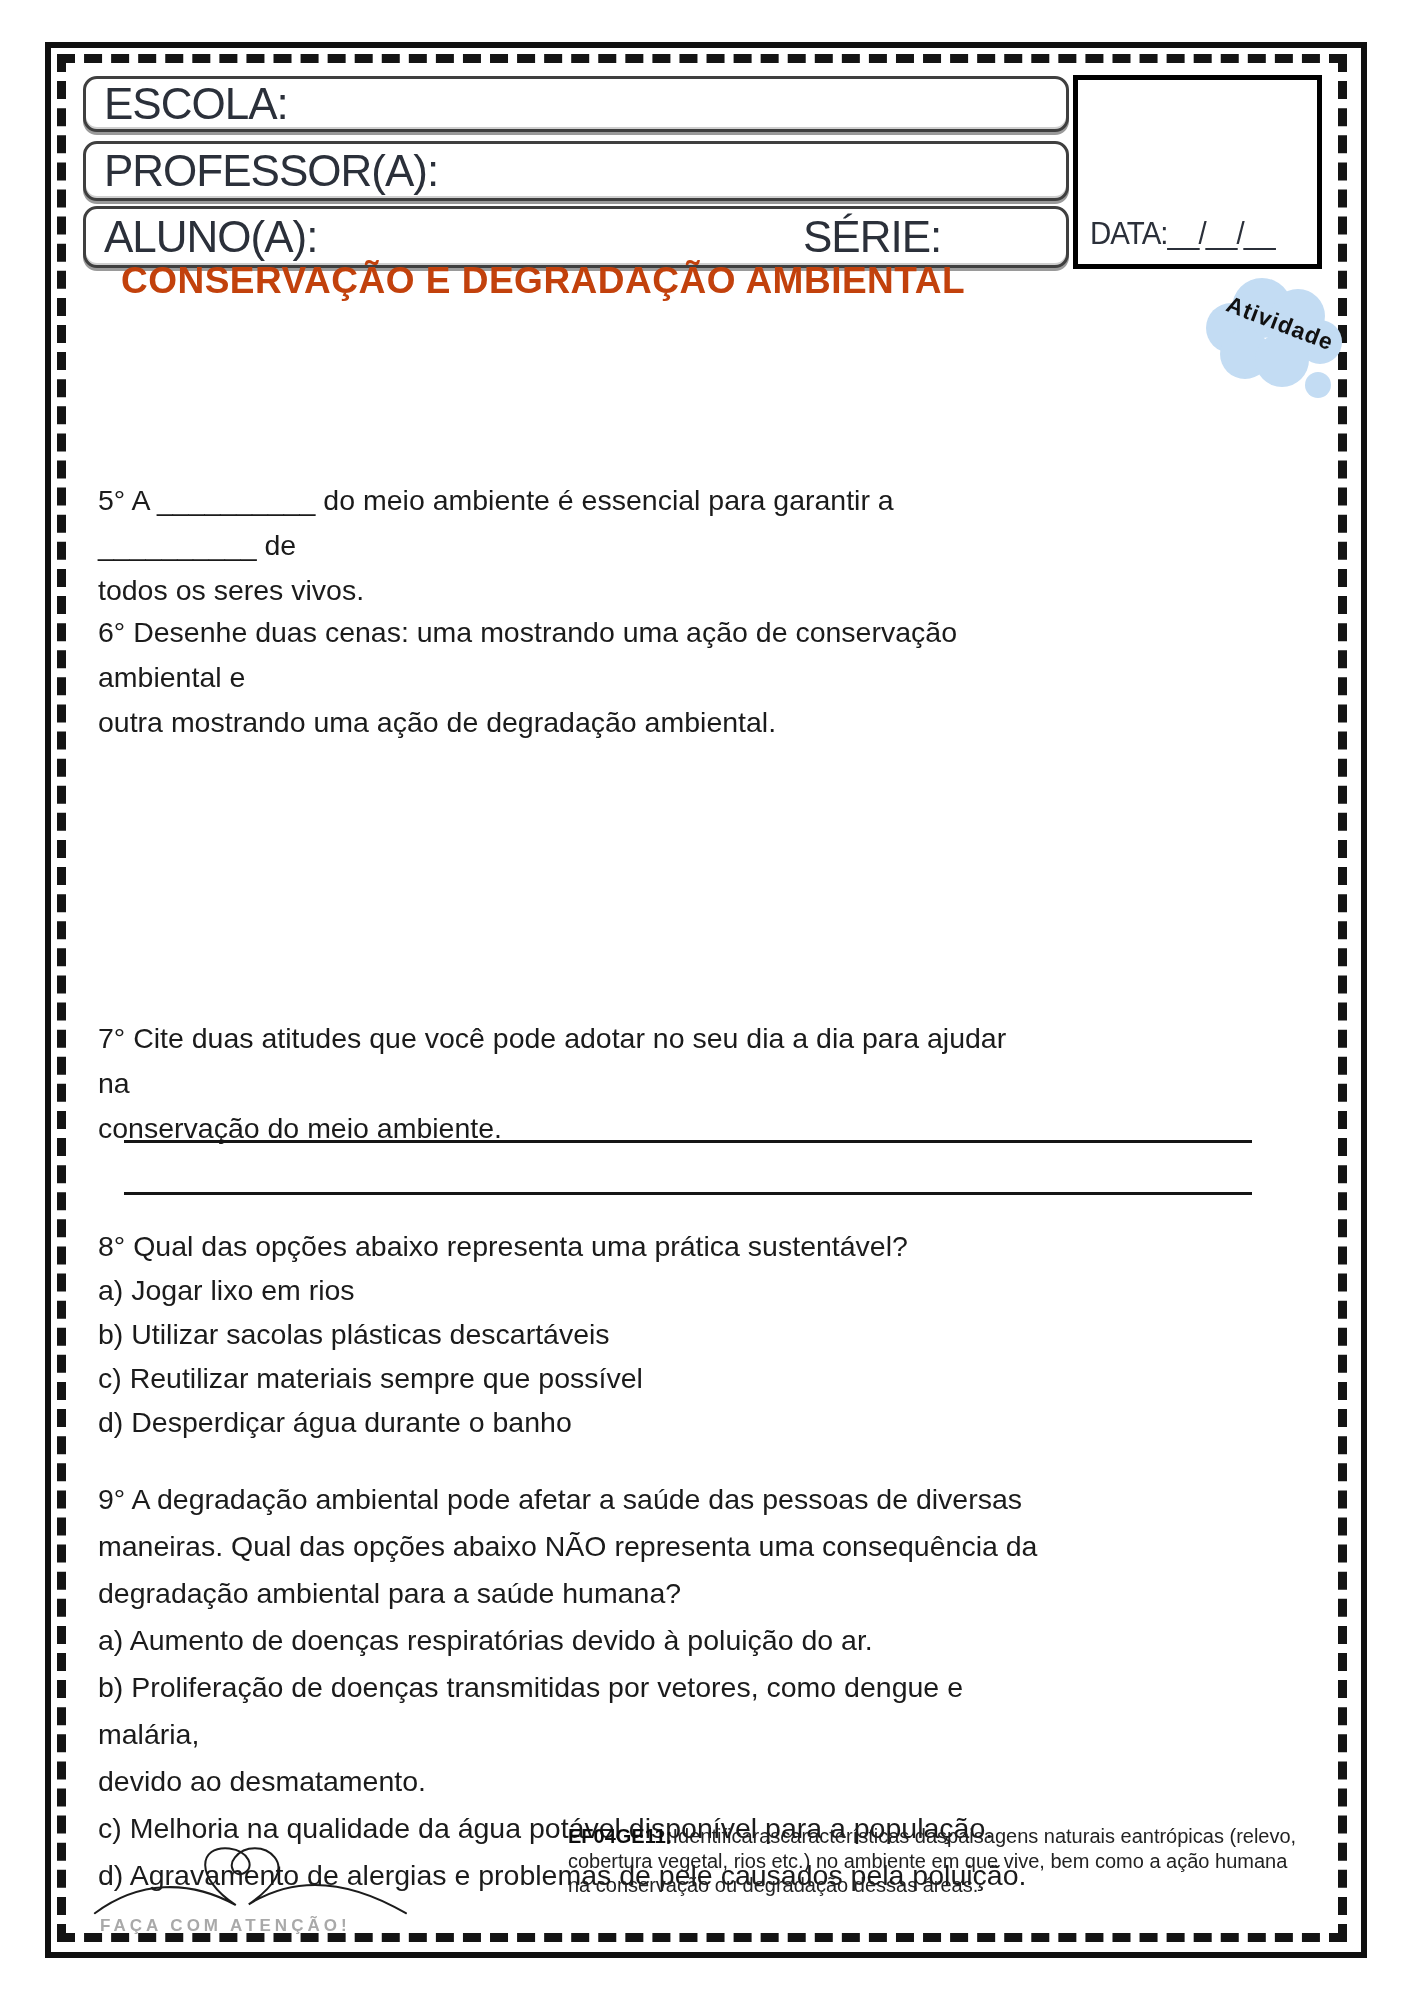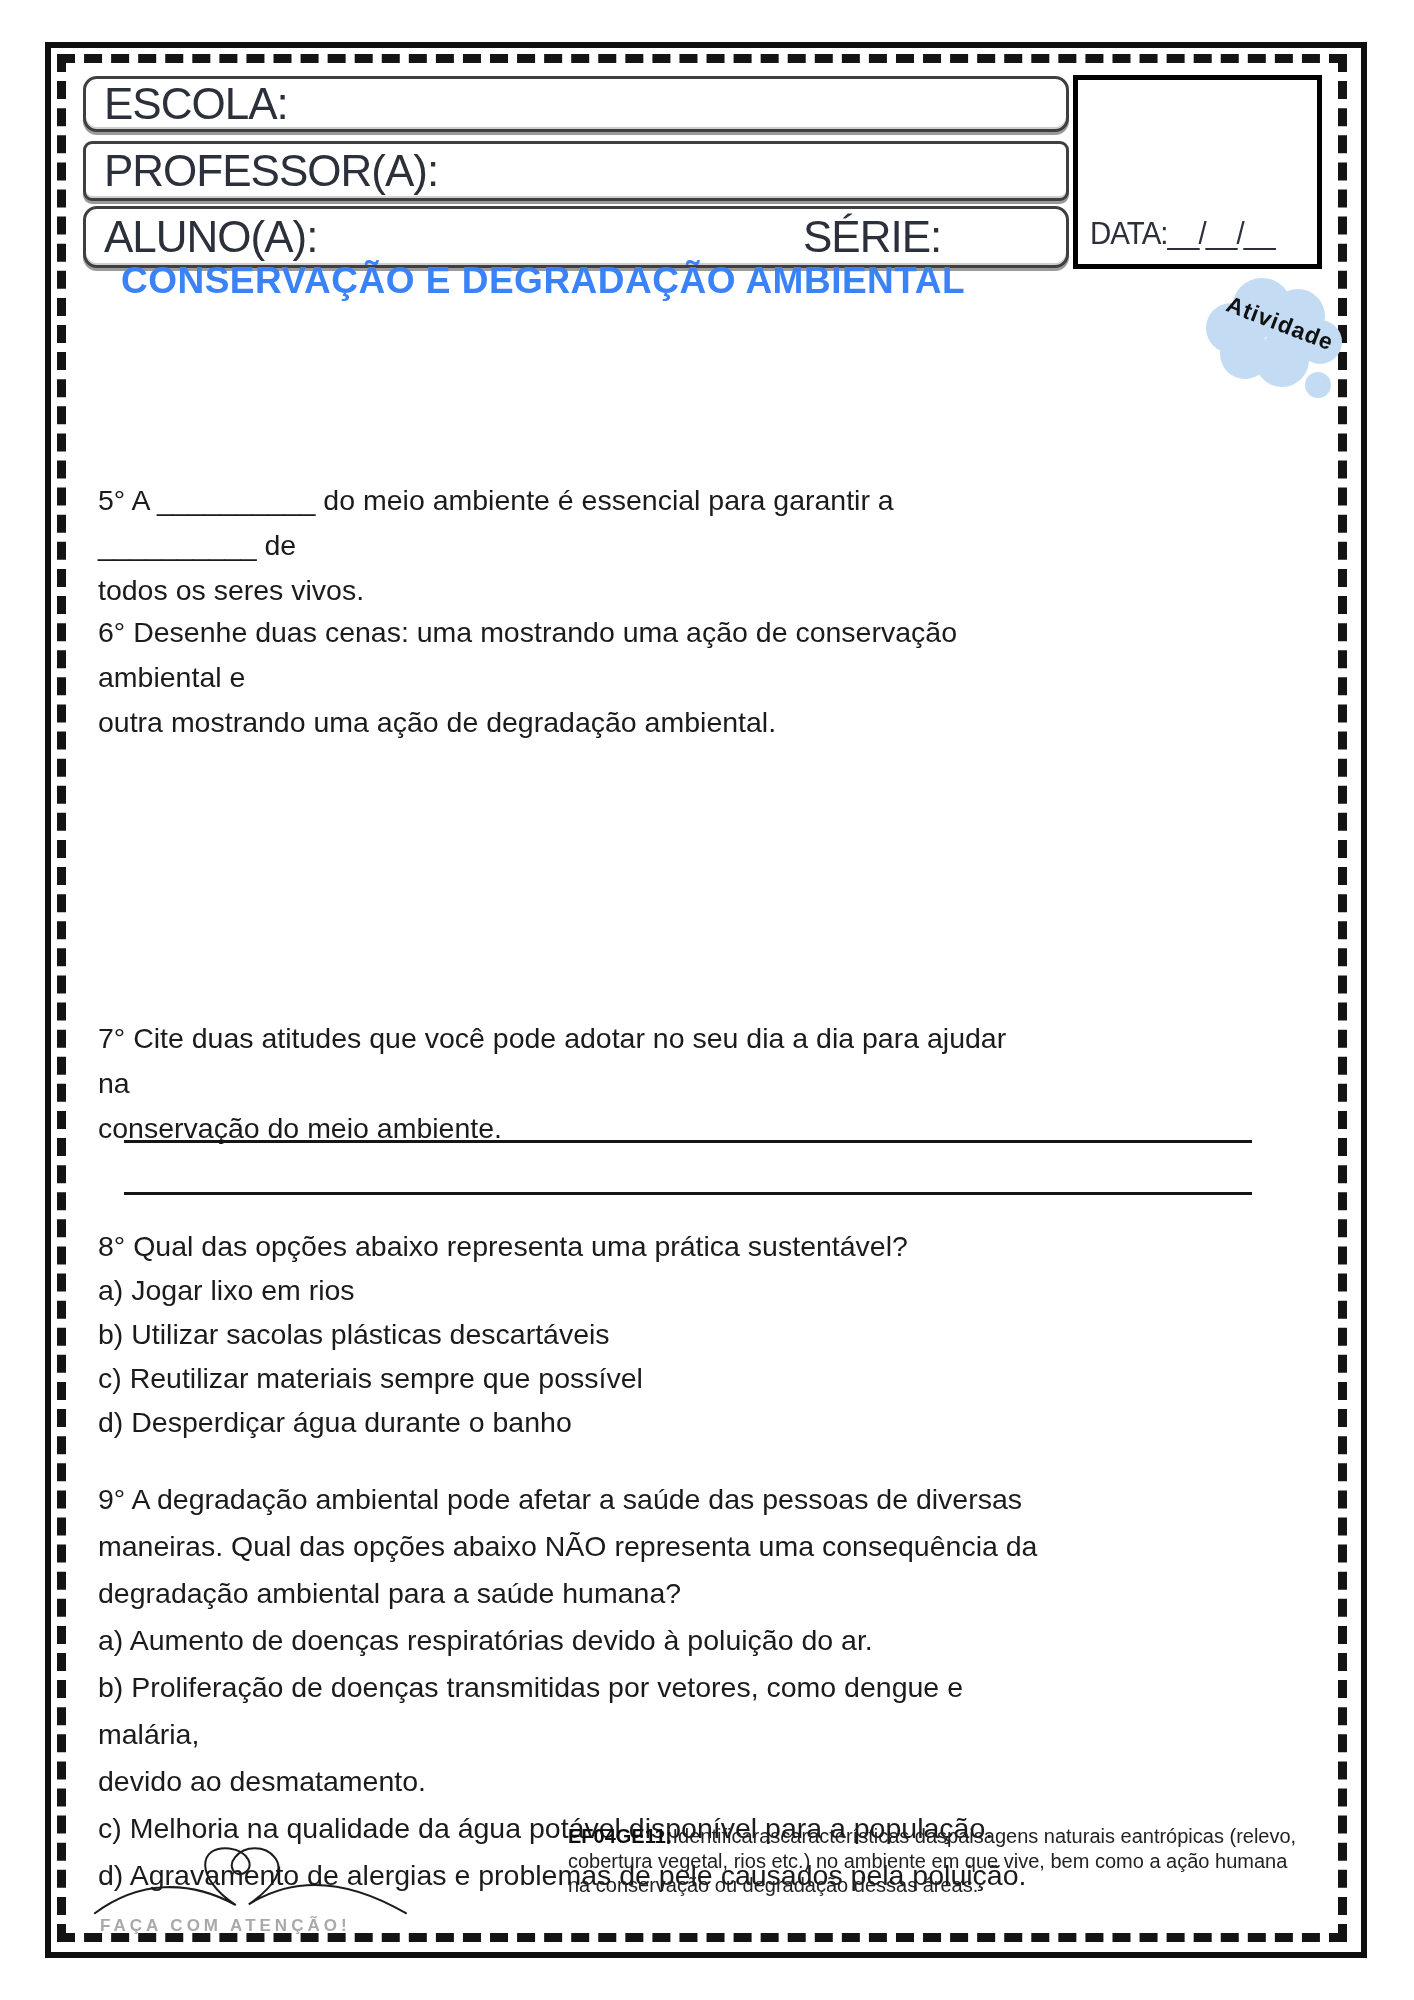--- a/index.html
+++ b/index.html
@@ -11,39 +11,39 @@
   .frame-solid{left:45px;top:42px;width:1322px;height:1916px;border:6px solid #0f0f0f;}
   .frame-dashed{left:57px;top:54px;width:1290px;height:1888px;border:9px dashed #141414;}
 
   
   .field-box{background:#fff;border:3px solid #3f3f3f;border-radius:14px;
              box-shadow:0 3px 0 #9a9a9a, inset 0 -2px 0 #cfcfcf;}
   .field-label{font-size:44px;font-weight:400;color:#2b303a;line-height:1;
                letter-spacing:-1px;transform:scaleX(.92);transform-origin:left center;
                display:inline-block;}
   .box-escola{left:83px;top:76px;width:986px;height:56px;}
-  .box-professor{left:83px;top:141px;width:986px;height:60px;border-radius:9px;}
+  .box-professor{left:83px;top:141px;width:986px;height:60px;}
   .box-aluno{left:83px;top:206px;width:986px;height:62px;text-align:right;}
   .field-box .pad{position:absolute;left:18px;top:50%;transform:translateY(-50%);}
   .serie-pos{position:absolute;left:717px;top:50%;transform:translateY(-50%);}
 
   .date-box{left:1073px;top:75px;width:249px;height:194px;border:5px solid #000;background:#fff;padding-left:45px;}
   .date-label{position:absolute;left:12px;bottom:12px;font-size:31px;color:#2b303a;
               letter-spacing:-1px;transform:scaleX(.95);transform-origin:left center;
               display:inline-block;white-space:nowrap;}
 
   
   .cloud-badge{left:1198px;top:272px;width:150px;height:136px;}
   .cloud-text{position:absolute;left:22px;top:38px;width:120px;text-align:center;
               font-weight:700;font-size:23px;color:#111;transform:rotate(21deg);
               letter-spacing:1px;}
 
   
   .page-title{left:98px;top:256px;width:890px;text-align:center;font-weight:700;
-              font-size:37px;line-height:50px;color:#3b82f6;letter-spacing:.5px;}
+              font-size:37px;line-height:50px;color:#c2410c;letter-spacing:.5px;}
 
   
   .question{left:98px;width:940px;font-size:28.5px;color:#1b1b1b;white-space:pre-line;}
   .q5{top:478px;line-height:45px;}
   .q6{top:610px;line-height:45px;}
   .q7{top:1016px;line-height:45px;}
   .q8{top:1224px;line-height:44px;}
   .q9{top:1476px;line-height:47px;}
 
   .answer-line{left:124px;width:1128px;height:0;border-top:3px solid #151515;}

